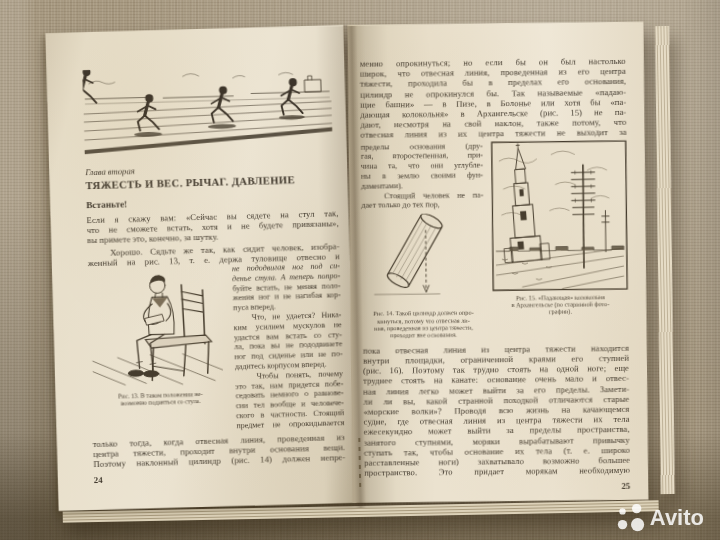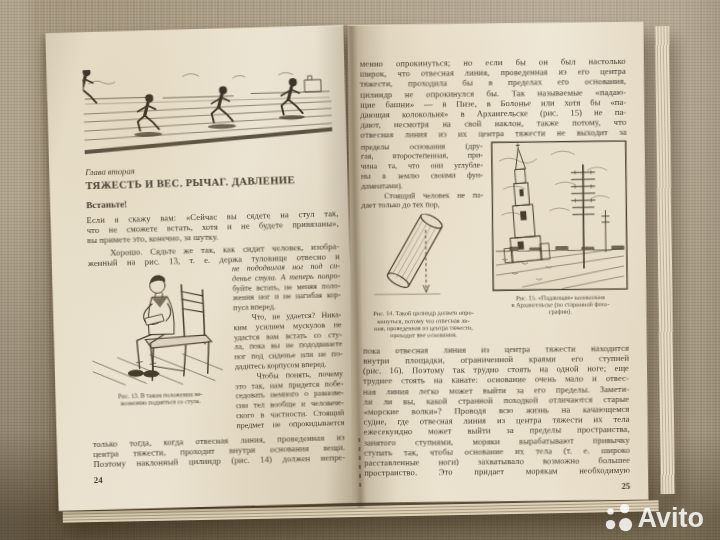--- a/index.html
+++ b/index.html
@@ -49,22 +49,22 @@
   .caption{font-size:6.3px;line-height:7.4px;color:#4a4134;margin-top:3px;padding:0 4px;}
   .caption .line{text-align:center;text-align-last:center;}
   .row{display:flex;}
   .row .grow{flex:1;}
   .pagenum{font-size:8.8px;font-weight:bold;margin-top:6px;}
   .pagenum.right{text-align:right;}
   figure{margin:0;}
   .fig{display:block;}
   .mt2{margin-top:2px;} .mt4{margin-top:4px;} .mt6{margin-top:6px;}
 
-  .watermark{position:absolute;right:16px;bottom:6px;z-index:5;display:flex;align-items:flex-end;gap:3px;
-    color:rgba(255,255,255,0.85);font-family:"Liberation Sans",sans-serif;font-weight:bold;font-size:27px;}
+  .watermark{position:absolute;right:16px;bottom:6px;z-index:5;display:flex;align-items:center;gap:3px;
+    color:rgba(255,255,255,0.85);font-family:"Liberation Sans",sans-serif;font-weight:bold;font-size:22px;}
   .wm-dots{width:32px;height:32px;}
 </style>
 </head>
 <body>
 
 <div class="scene">
 
   <div class="book">
     <div class="stack-right"></div>
     <div class="stack-bottom"></div>

